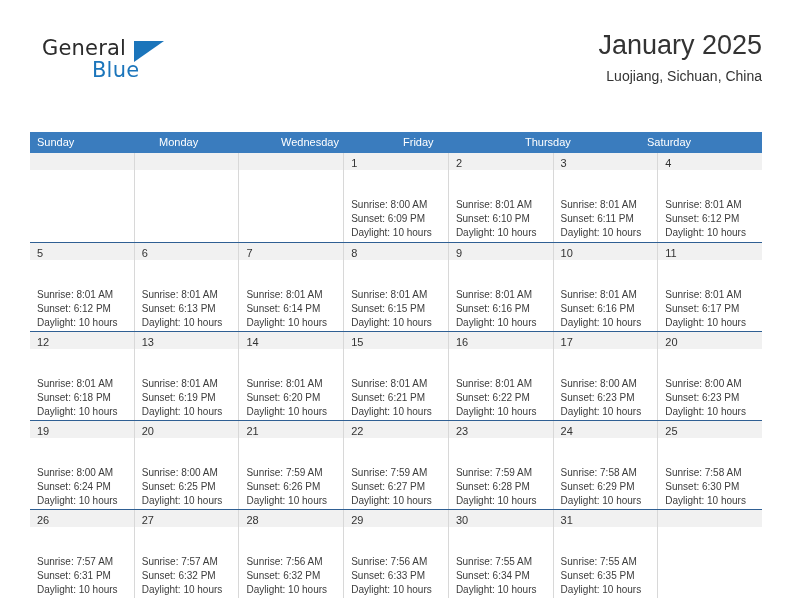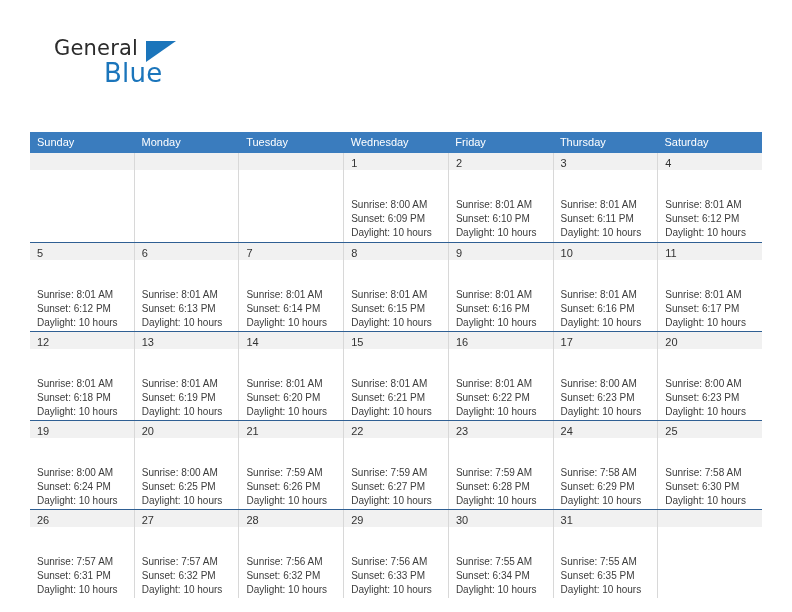--- a/index.html
+++ b/index.html
@@ -24,40 +24,40 @@
   
   .top-bar {
     position: absolute;
     left: 30px;
     top: 28px;
     right: 30px;
     height: 62px;
   }
   .brand {
     position: absolute;
-    left: 16px;
+    left: 4px;
     top: 8px;
     width: 220px;
     height: 52px;
   }
   .brand-general {
     position: absolute;
     left: 8px;
     top: 0px;
     font-size: 21px;
     letter-spacing: 0.2px;
     color: #2b2b2b;
     font-family: "DejaVu Sans", sans-serif;
     font-weight: 400;
   }
   .brand-blue {
     position: absolute;
     left: 58px;
     top: 22px;
-    font-size: 26px;
+    font-size: 21px;
     letter-spacing: 0.2px;
     color: #1b75bb;
     font-family: "DejaVu Sans", sans-serif;
     font-weight: 400;
   }
   .brand-triangle {
     position: absolute;
     left: 100px;
     top: 5px;
     width: 0;
@@ -162,29 +162,32 @@
 <div class="page">
 
   <div class="top-bar">
 
     <div class="brand">
       <div class="brand-general">General</div>
       <div class="brand-triangle"></div>
       <div class="brand-blue">Blue</div>
     </div>
 
+    <div class="title-block">
+      <div class="cal-title">January 2025</div>
+      <div class="cal-subtitle">Luojiang, Sichuan, China</div>
+    </div>
 
   </div>
 
   <div class="calendar">
 
     <div class="weekday-row">
       <div class="weekday">Sunday</div>
       <div class="weekday">Monday</div>
-      <div class="weekday">Tuesday</div>
       <div class="weekday">Wednesday</div>
       <div class="weekday">Friday</div>
       <div class="weekday">Thursday</div>
       <div class="weekday">Saturday</div>
     </div>
 
     <div id="weeks-container">
         <div class="week-row">
           <div class="day-cell empty">
             <div class="day-band"><span class="day-num"></span></div>

